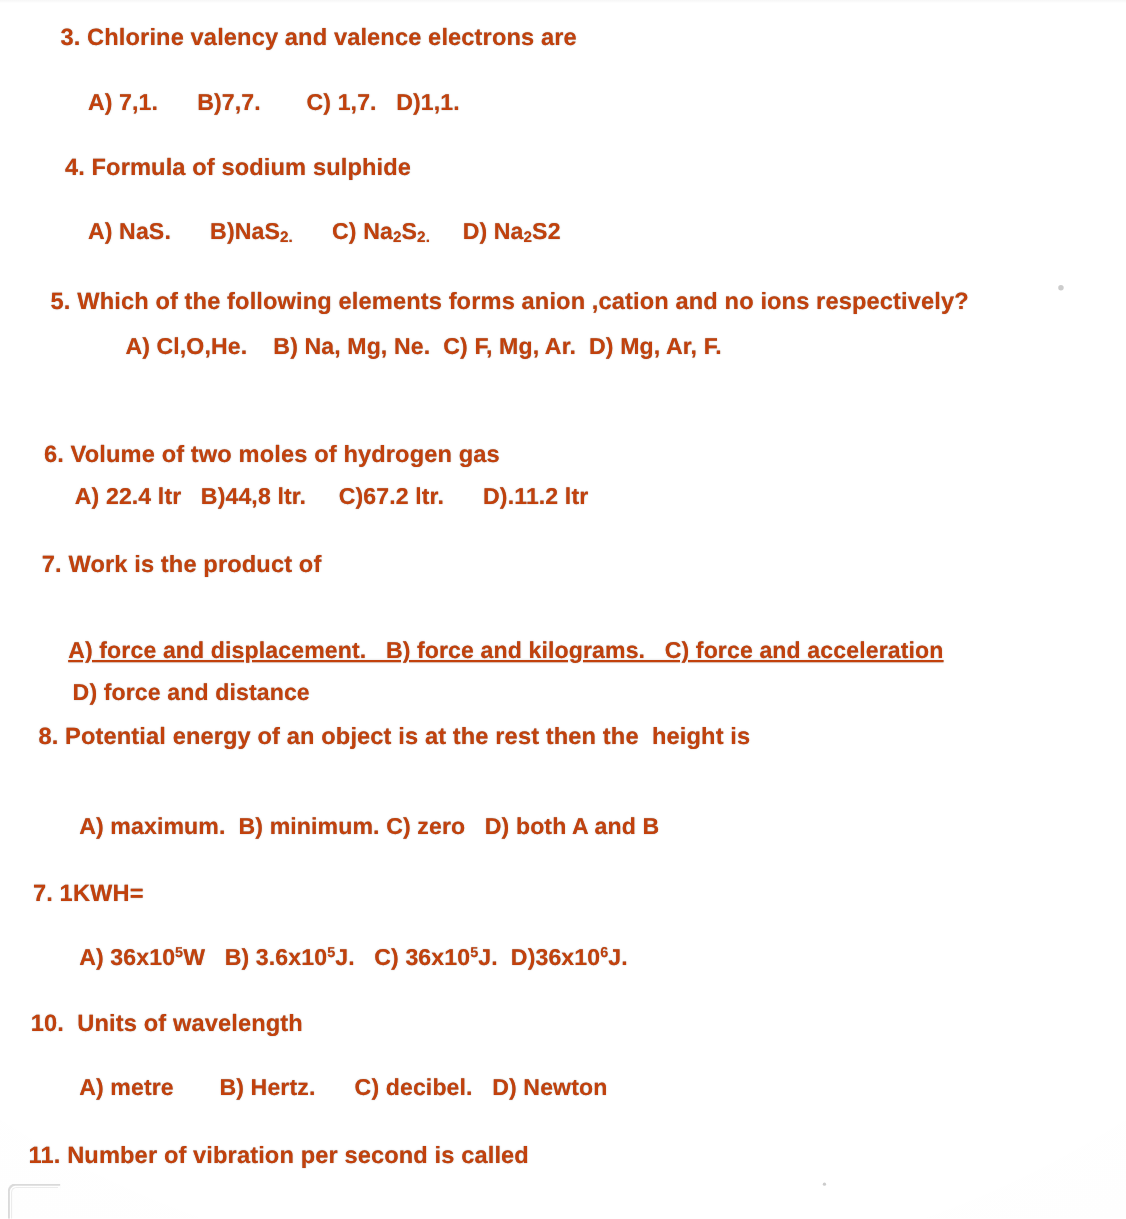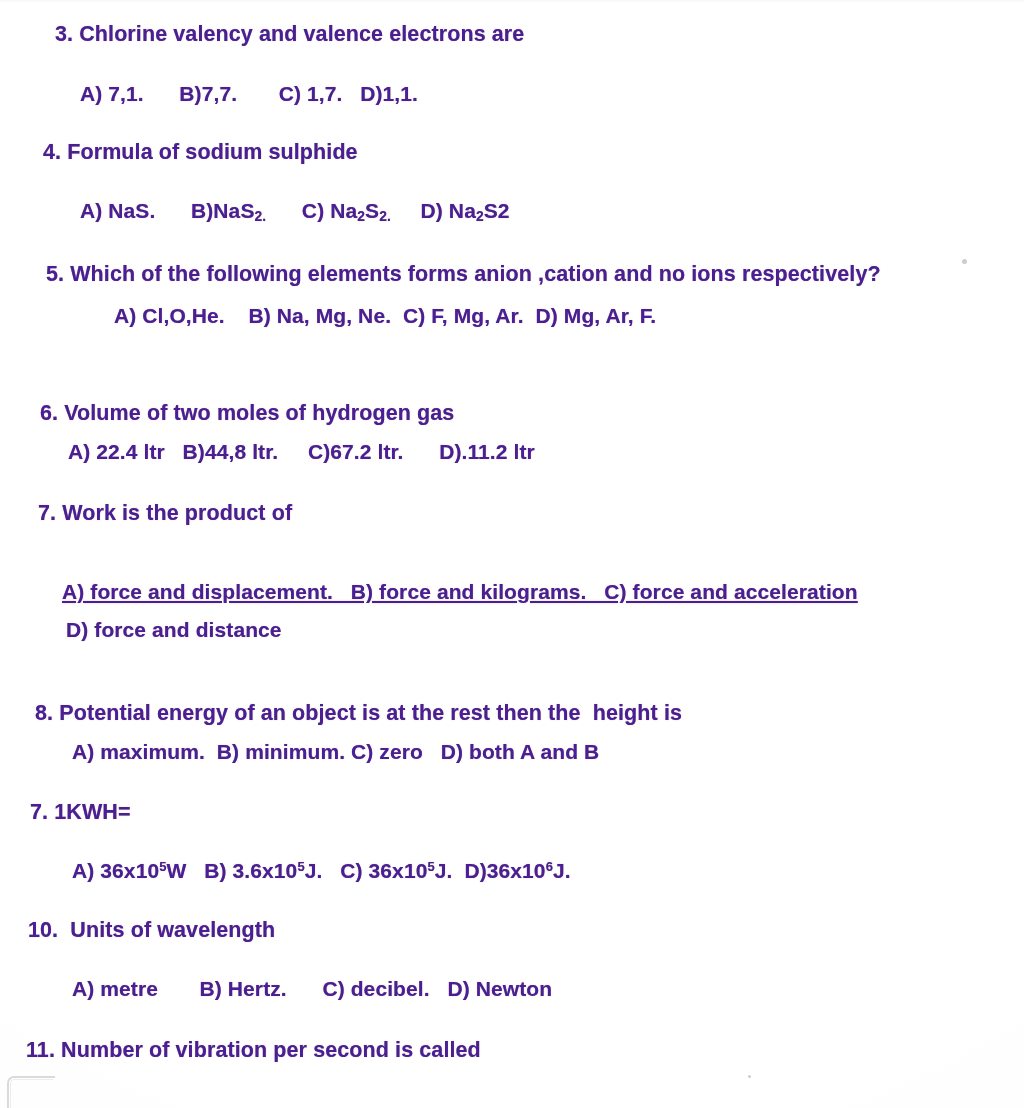--- a/index.html
+++ b/index.html
@@ -31,21 +31,21 @@
     position: absolute;
     left: 0; right: 0; top: 0;
     height: 3px;
     background: linear-gradient(to bottom, rgba(0,0,0,0.035), rgba(0,0,0,0));
     pointer-events: none;
   }
 
   .qline {
     position: absolute;
     white-space: pre;
-    color: #4c1d95;
+    color: #c2410c;
     font-weight: 600;
     letter-spacing: 0.1px;
     text-shadow: 0 0 0.65px rgba(90,90,90,0.55), 0 0 1.6px rgba(130,130,130,0.32);
     -webkit-font-smoothing: antialiased;
   }
   .question {
     font-size: 21.5px;
     font-weight: 600;
   }
   .options {
@@ -100,30 +100,30 @@
 <body>
 
 <div id="page">
 
   <div id="paper-tone"></div>
   <div id="scan-top-edge"></div>
 
   <div id="lines-layer">
       <div class="qline question" style="left: 55px; top: 22px;">3. Chlorine valency and valence electrons are</div>
       <div class="qline options" style="left: 80px; top: 82px;">A) 7,1.&nbsp;&nbsp;&nbsp;&nbsp;&nbsp; B)7,7.&nbsp;&nbsp;&nbsp;&nbsp;&nbsp;&nbsp; C) 1,7.&nbsp;&nbsp;&nbsp;D)1,1.</div>
-      <div class="qline question" style="left: 43px; top: 140px; text-align: center;">4. Formula of sodium sulphide</div>
+      <div class="qline question" style="left: 59px; top: 140px; text-align: center;">4. Formula of sodium sulphide</div>
       <div class="qline options" style="left: 80px; top: 199px;">A) NaS.&nbsp;&nbsp;&nbsp;&nbsp;&nbsp; B)NaS<sub>2.</sub>&nbsp;&nbsp;&nbsp;&nbsp;&nbsp; C) Na<sub>2</sub>S<sub>2.</sub>&nbsp;&nbsp;&nbsp;&nbsp; D) Na<sub>2</sub>S2</div>
       <div class="qline question" style="left: 46px; top: 262px; text-align: center;">5. Which of the following elements forms anion ,cation and no ions respectively?</div>
       <div class="qline options" style="left: 72px; top: 304px; margin-left: 42px;">A) Cl,O,He.&nbsp;&nbsp;&nbsp; B) Na, Mg, Ne.&nbsp; C) F, Mg, Ar.&nbsp; D) Mg, Ar, F.</div>
       <div class="qline question" style="left: 40px; top: 382px; margin-top: 19px;">6. Volume of two moles of hydrogen gas</div>
       <div class="qline options" style="left: 68px; top: 440px;">A) 22.4 ltr&nbsp;&nbsp; B)44,8 ltr.&nbsp;&nbsp;&nbsp;&nbsp; C)67.2 ltr.&nbsp;&nbsp;&nbsp;&nbsp;&nbsp; D).11.2 ltr</div>
       <div class="qline question" style="left: 38px; top: 501px;">7. Work is the product of</div>
       <div class="qline options" style="left: 62px; top: 580px; text-decoration: underline;">A) force and displacement.&nbsp;&nbsp; B) force and kilograms.&nbsp;&nbsp; C) force and acceleration</div>
       <div class="qline options" style="left: 66px; top: 618px;">D) force and distance</div>
-      <div class="qline question" style="left: 35px; top: 701px;">8. Potential energy of an object is at the rest then the&nbsp; height is</div>
+      <div class="qline question" style="left: 35px; top: 657px;">8. Potential energy of an object is at the rest then the&nbsp; height is</div>
       <div class="qline options" style="left: 72px; top: 740px;">A) maximum.&nbsp; B) minimum. C) zero&nbsp;&nbsp; D) both A and B</div>
       <div class="qline question" style="left: 30px; top: 800px;">7. 1KWH=</div>
       <div class="qline options" style="left: 72px; top: 859px;">A) 36x10<sup>5</sup>W&nbsp;&nbsp; B) 3.6x10<sup>5</sup>J.&nbsp;&nbsp; C) 36x10<sup>5</sup>J.&nbsp; D)36x10<sup>6</sup>J.</div>
       <div class="qline question" style="left: 28px; top: 918px;">10.&nbsp; Units of wavelength</div>
       <div class="qline options" style="left: 72px; top: 977px;">A) metre&nbsp;&nbsp;&nbsp;&nbsp;&nbsp;&nbsp; B) Hertz.&nbsp;&nbsp;&nbsp;&nbsp;&nbsp; C) decibel.&nbsp;&nbsp; D) Newton</div>
       <div class="qline question" style="left: 26px; top: 1038px;">11. Number of vibration per second is called</div>
     </div>
 
   <div id="specks-layer">
       <div class="speck" style="left: 962px; top: 259px; width: 5px; height: 5px;"></div>

